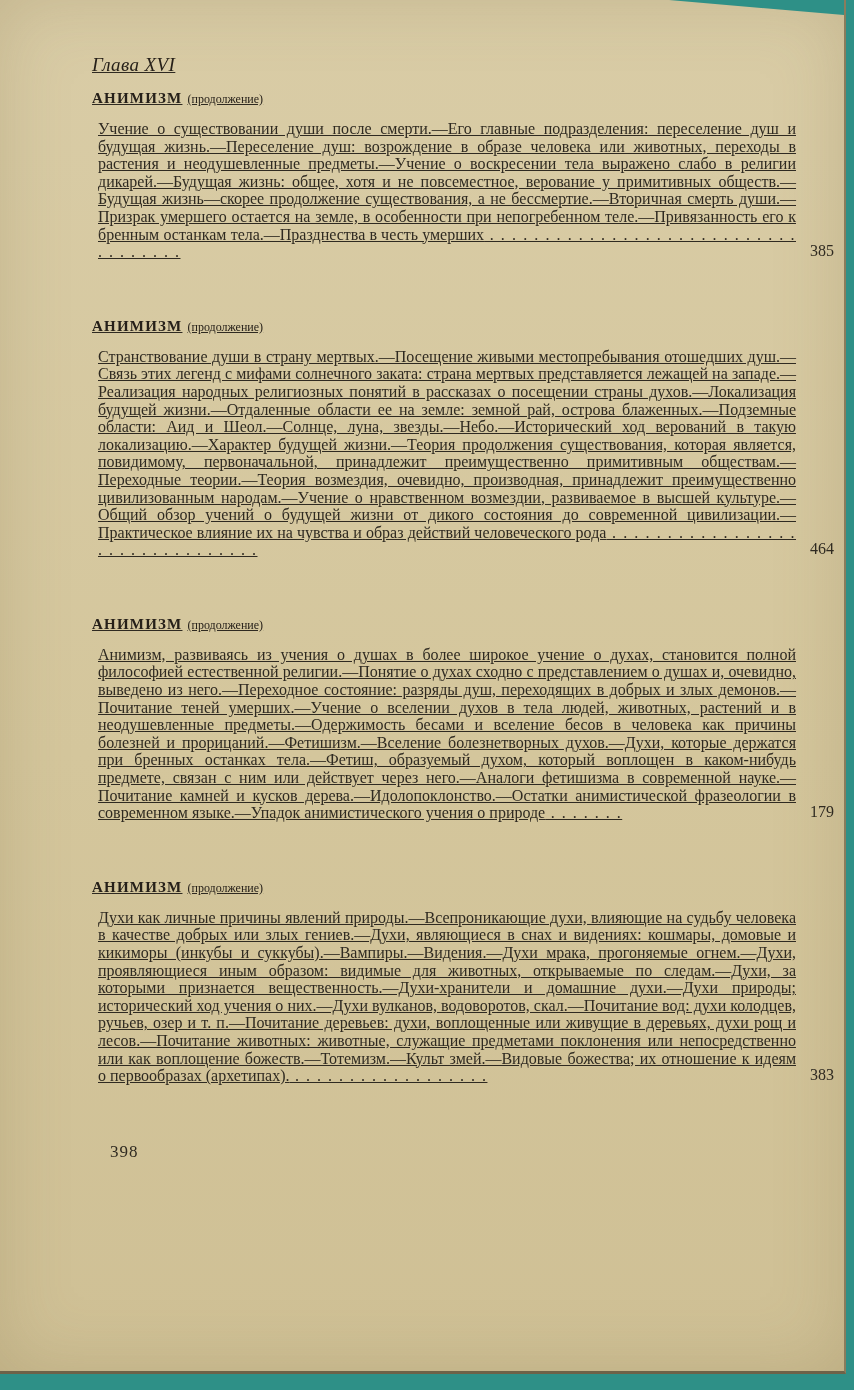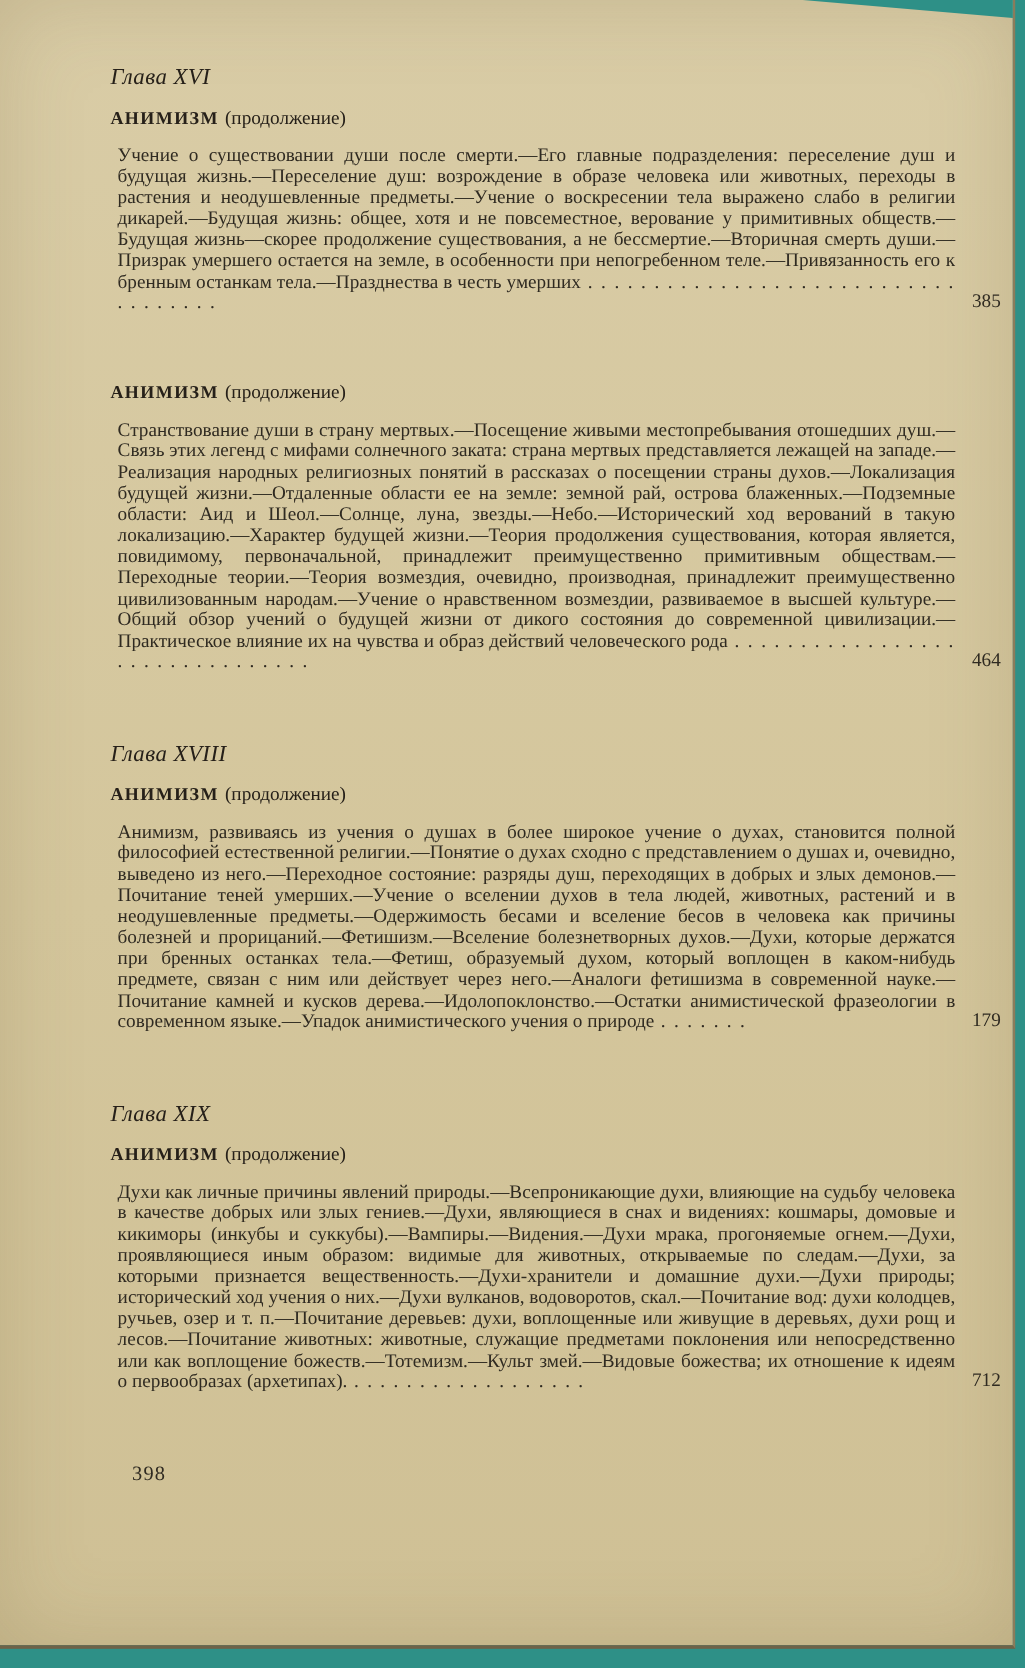--- a/index.html
+++ b/index.html
@@ -22,31 +22,31 @@
     padding: 54px 0 0 92px;
     color: #2f2a21;
   }
   .corner-wedge {
     position: absolute;
     top: 0; right: 0;
     width: 0; height: 0;
     border-top: 15px solid #2e9087;
     border-left: 175px solid transparent;
   }
-  .chapter { position: relative; width: 742px; margin: 0 0 57px 0; }
+  .chapter { position: relative; width: 742px; margin: 0 0 57px 0; text-decoration: underline; }
   .chapter-heading {
     font-style: italic;
     font-size: 19px;
     letter-spacing: 0.4px;
     color: #262019;
     margin: 0 0 14px 0;
   }
   .chapter-sub { font-size: 15px; margin: 0 0 13px 0; color: #262019; }
   .chapter-sub .t { font-weight: bold; letter-spacing: 1.2px; text-align: right; }
-  .chapter-sub .n { font-size: 16px; margin-left: 5px; }
+  .chapter-sub .n { font-size: 12px; margin-left: 5px; }
   .toc-text {
     width: 698px;
     margin: 6px;
     text-align: justify;
     font-size: 16px;
     line-height: 17.6px;
     color: #2f2a21;
   }
   .dots { letter-spacing: 1.5px; white-space: normal; }
   .pageref {
@@ -74,29 +74,27 @@
     <span class="pageref">385</span>
   </div>
 
   <div class="chapter">
     <p class="chapter-sub"><span class="t">АНИМИЗМ</span><span class="n">(продолжение)</span></p>
     <p class="toc-text"><span>Странствование души в страну мертвых.—Посещение живыми местопребывания отошедших душ.—Связь этих легенд с мифами солнечного заката: страна мертвых представляется лежащей на западе.—Реализация народных религиозных понятий в рассказах о посещении страны духов.—Локализация будущей жизни.—Отдаленные области ее на земле: земной рай, острова блаженных.—Подземные области: Аид и Шеол.—Солнце, луна, звезды.—Небо.—Исторический ход верований в такую локализацию.—Характер будущей жизни.—Теория продолжения существования, которая является, повидимому, первоначальной, принадлежит преимущественно примитивным обществам.—Переходные теории.—Теория возмездия, очевидно, производная, принадлежит преимущественно цивилизованным народам.—Учение о нравственном возмездии, развиваемое в высшей культуре.—Общий обзор учений о будущей жизни от дикого состояния до современной цивилизации.—Практическое влияние их на чувства и образ действий человеческого рода</span><span class="dots"> . . . . . . . . . . . . . . . . . . . . . . . . . . . . . . . .</span></p>
     <span class="pageref">464</span>
   </div>
 
   <div class="chapter">
-    <p class="chapter-heading">Глава XVIII</p>
     <p class="chapter-sub"><span class="t">АНИМИЗМ</span><span class="n">(продолжение)</span></p>
     <p class="toc-text"><span>Анимизм, развиваясь из учения о душах в более широкое учение о духах, становится полной философией естественной религии.—Понятие о духах сходно с представлением о душах и, очевидно, выведено из него.—Переходное состояние: разряды душ, переходящих в добрых и злых демонов.—Почитание теней умерших.—Учение о вселении духов в тела людей, животных, растений и в неодушевленные предметы.—Одержимость бесами и вселение бесов в человека как причины болезней и прорицаний.—Фетишизм.—Вселение болезнетворных духов.—Духи, которые держатся при бренных останках тела.—Фетиш, образуемый духом, который воплощен в каком-нибудь предмете, связан с ним или действует через него.—Аналоги фетишизма в современной науке.—Почитание камней и кусков дерева.—Идолопоклонство.—Остатки анимистической фразеологии в современном языке.—Упадок анимистического учения о природе</span><span class="dots"> . . . . . . .</span></p>
     <span class="pageref">179</span>
   </div>
 
   <div class="chapter">
-    <p class="chapter-heading">Глава XIX</p>
     <p class="chapter-sub"><span class="t">АНИМИЗМ</span><span class="n">(продолжение)</span></p>
     <p class="toc-text"><span>Духи как личные причины явлений природы.—Всепроникающие духи, влияющие на судьбу человека в качестве добрых или злых гениев.—Духи, являющиеся в снах и видениях: кошмары, домовые и кикиморы (инкубы и суккубы).—Вампиры.—Видения.—Духи мрака, прогоняемые огнем.—Духи, проявляющиеся иным образом: видимые для животных, открываемые по следам.—Духи, за которыми признается вещественность.—Духи-хранители и домашние духи.—Духи природы; исторический ход учения о них.—Духи вулканов, водоворотов, скал.—Почитание вод: духи колодцев, ручьев, озер и т. п.—Почитание деревьев: духи, воплощенные или живущие в деревьях, духи рощ и лесов.—Почитание животных: животные, служащие предметами поклонения или непосредственно или как воплощение божеств.—Тотемизм.—Культ змей.—Видовые божества; их отношение к идеям о первообразах (архетипах).</span><span class="dots"> . . . . . . . . . . . . . . . . . .</span></p>
-    <span class="pageref">712</span>
+    <span class="pageref">383</span>
   </div>
 
   <div class="folio">398</div>
 
   <div class="corner-wedge"></div>
 </div>
 
 </body></html>

